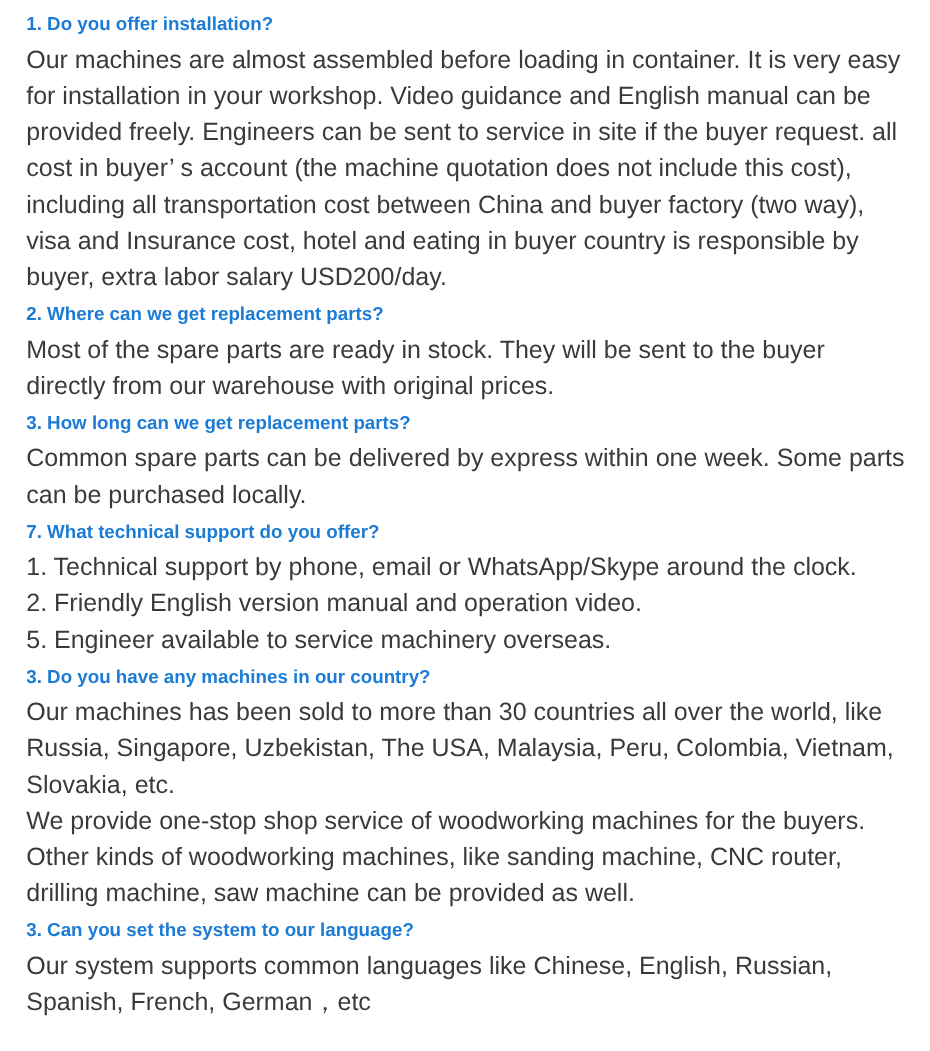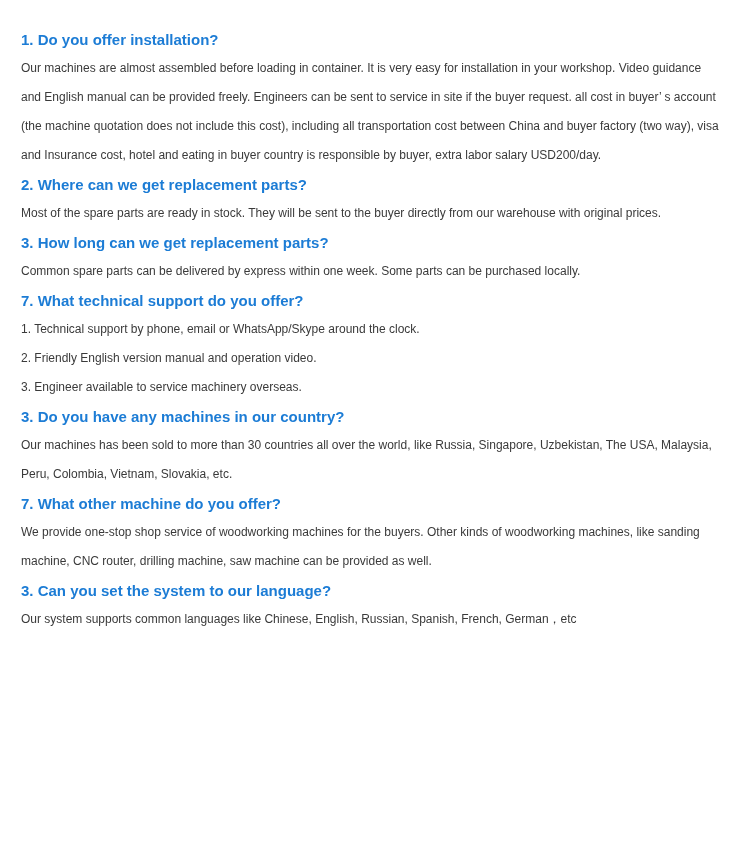--- a/index.html
+++ b/index.html
@@ -10,32 +10,31 @@
   body {
     width: 744px;
     height: 841px;
     overflow: hidden;
     font-family: "Liberation Sans", "DejaVu Sans", sans-serif;
   }
   .doc {
     box-sizing: border-box;
     width: 744px;
     padding: 5px 20px 0 21px;
-    margin-top: 20px;
   }
   .q {
     margin: 0;
     font-size: 15px;
     line-height: 29px;
     font-weight: bold;
     color: #1c7cd5;
   }
   .a {
     margin: 0;
-    font-size: 12px;
+    font-size: 20px;
     line-height: 29px;
     font-weight: normal;
     color: #3a3a3a;
   }
 </style>
 </head>
 <body>
 
 <div class="doc">
 
@@ -51,31 +50,30 @@
 
   <section>
     <h2 class="q">3. How long can we get replacement parts?</h2>
     <p class="a">Common spare parts can be delivered by express within one week. Some parts can be purchased locally.</p>
   </section>
 
   <section>
     <h2 class="q">7. What technical support do you offer?</h2>
     <p class="a">1. Technical support by phone, email or WhatsApp/Skype around the clock.</p>
     <p class="a">2. Friendly English version manual and operation video.</p>
-    <p class="a">3. Engineer available to service machinery overseas.</p>
+    <p class="a">5. Engineer available to service machinery overseas.</p>
   </section>
 
   <section>
     <h2 class="q">3. Do you have any machines in our country?</h2>
     <p class="a">Our machines has been sold to more than 30 countries all over the world, like Russia, Singapore, Uzbekistan, The USA, Malaysia, Peru, Colombia, Vietnam, Slovakia, etc.</p>
   </section>
 
 
   <section>
-    <h2 class="q">7. What other machine do you offer?</h2>
     <p class="a">We provide one-stop shop service of woodworking machines for the buyers. Other kinds of woodworking machines, like sanding machine, CNC router, drilling machine, saw machine can be provided as well.</p>
   </section>
 
   <section>
     <h2 class="q">3. Can you set the system to our language?</h2>
     <p class="a">Our system supports common languages like Chinese, English, Russian, Spanish, French, German，etc</p>
   </section>
 
 </div>
 

